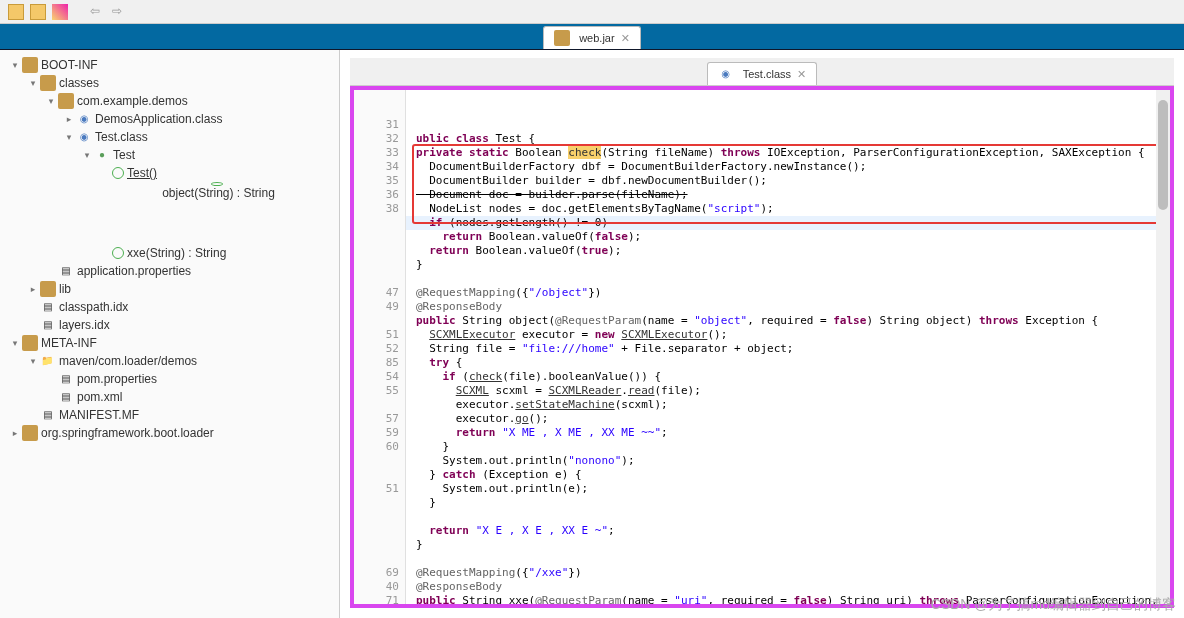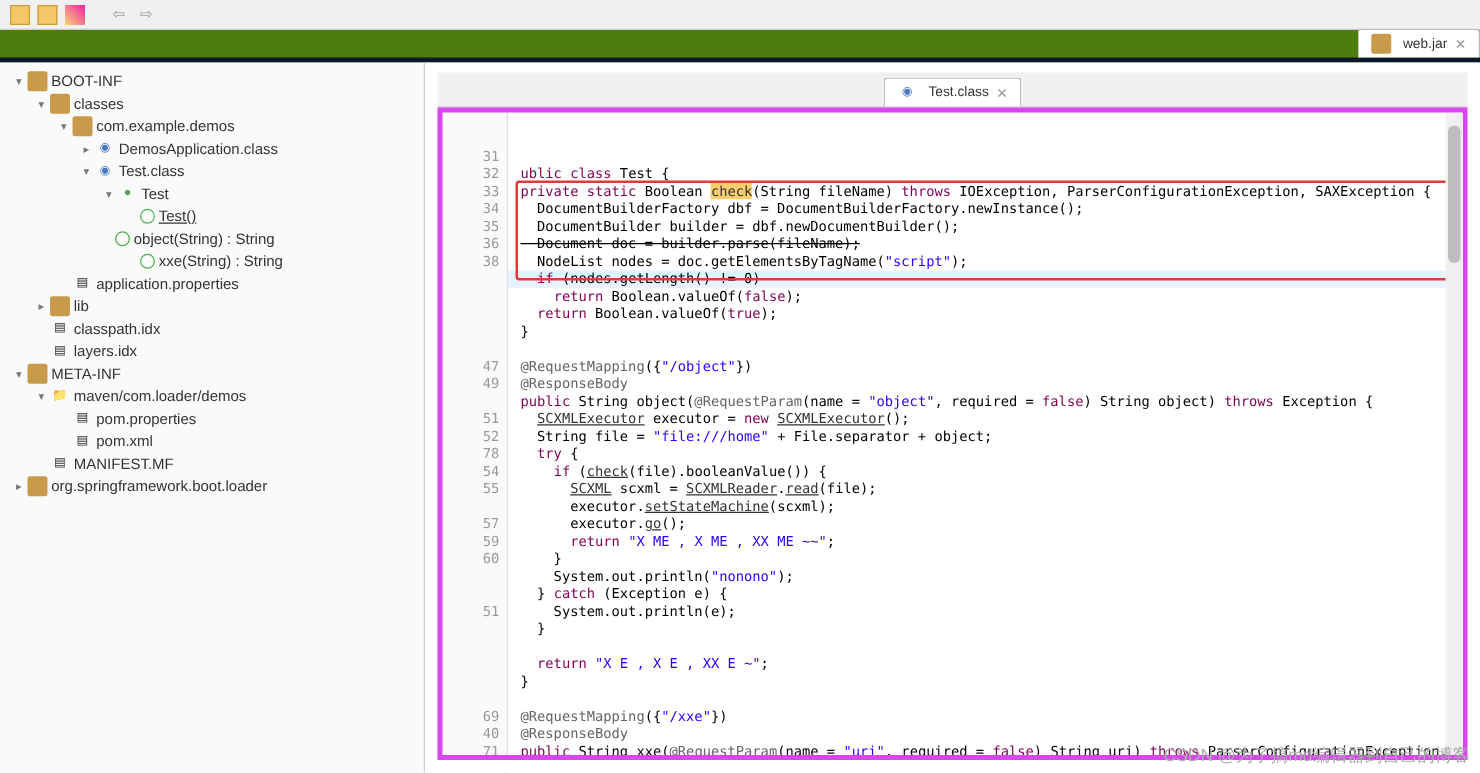--- a/index.html
+++ b/index.html
@@ -1,31 +1,31 @@
 <!DOCTYPE html>
 <html><head>
 <meta charset="utf-8">
 <style>
 * { margin:0; padding:0; box-sizing:border-box; }
 body { font-family: -apple-system, "Segoe UI", sans-serif; font-size:12px; background:#f5f5f5; color:#333; width:1184px; height:618px; overflow:hidden; }
 .toolbar { height:24px; background:#f0f0f0; border-bottom:1px solid #ccc; padding:2px 8px; display:flex; gap:6px; align-items:center; }
 .tb-icon { width:16px; height:16px; display:inline-block; }
-.tab-strip { height:26px; background:#4d7c0f; display:flex; align-items:end; justify-content:flex-end; border-bottom:4px solid #0f172a; }
+.tab-strip { height:26px; background:#0369a1; display:flex; align-items:end; justify-content:center; border-bottom:1px solid #0f172a; }
 .tab { background:#fff; border:1px solid #bbb; border-bottom:none; padding:3px 10px; border-radius:3px 3px 0 0; display:flex; gap:6px; align-items:center; font-size:11px; }
 .tab .close { color:#999; cursor:pointer; }
 .main { display:flex; height:calc(100% - 50px); }
 .sidebar { width:340px; background:#fafafa; border-right:1px solid #ccc; overflow:auto; padding:6px 0; }
 .content { flex:1; display:flex; flex-direction:column; background:#fff; }
 .editor-tabs { height:28px; display:flex; align-items:end; justify-content:center; background:#f0f0f0; border-bottom:1px solid #ccc; margin:8px 10px 0 10px; }
 .editor-body { flex:1; overflow:auto; margin:0 10px 10px 10px; border:4px solid #d946ef; position:relative; }
 .gutter { position:absolute; left:0; top:0; width:52px; background:#fafafa; border-right:1px solid #e0e0e0; font-family: Monaco, Consolas, monospace; font-size:11px; color:#999; text-align:right; padding-right:6px; }
 .line-no { height:14px; line-height:14px; display:block; position:relative; }
 .code { margin-left:52px; font-family: Monaco, Consolas, monospace; font-size:11px; line-height:14px; white-space:pre; padding-top:0; position:relative; }
 .code-line { height:14px; display:block; padding-left:10px; }
-.k { color:#7f0055; font-weight:normal; }
+.k { color:#7f0055; font-weight:bold; }
 .s { color:#2a00ff; }
 .ann { color:#646464; }
 .t { color:#000; }
 .u { text-decoration: underline; }
 .hl { background:#f8d06b; }
 .cur-line { background:#e8f2fe; }
 .redbox { position:absolute; border:2px solid #e53935; border-radius:3px; pointer-events:none; }
 .tree-row { display:flex; align-items:center; height:18px; padding-left:4px; cursor:pointer; }
 .tree-row.sel { background:#1570d1; color:#fff; }
 .twisty { width:14px; text-align:center; color:#777; font-size:9px; }
@@ -89,26 +89,26 @@
       <div class="tree-row" style="padding-left: 80px;">
         <span class="twisty">▾</span>
         <span class="ticon" style="color: rgb(90, 158, 90);">●</span>
         <span>Test</span>
       </div>
       <div class="tree-row" style="padding-left: 98px; text-decoration: underline;">
         <span class="twisty"></span>
         <span class="ticon i-method pub"></span>
         <span>Test()</span>
       </div>
-      <div class="tree-row" style="padding-left: 78px;">
+      <div class="tree-row" style="padding-left: 98px; flex-direction: column;">
         <span class="twisty"></span>
         <span class="ticon i-method pub"></span>
         <span>object(String) : String</span>
       </div>
-      <div class="tree-row" style="padding-left: 98px;">
+      <div class="tree-row" style="padding-left: 98px; margin-top: 44px;">
         <span class="twisty"></span>
         <span class="ticon i-method pub"></span>
         <span>xxe(String) : String</span>
       </div>
       <div class="tree-row" style="padding-left: 44px;">
         <span class="twisty"></span>
         <span class="ticon">▤</span>
         <span>application.properties</span>
       </div>
       <div class="tree-row" style="padding-left: 26px;">
@@ -179,21 +179,21 @@
           <span class="line-no"></span>
           <span class="line-no"></span>
           <span class="line-no"></span>
           <span class="line-no"></span>
           <span class="line-no"></span>
           <span class="line-no">47</span>
           <span class="line-no">49</span>
           <span class="line-no"></span>
           <span class="line-no">51</span>
           <span class="line-no">52</span>
-          <span class="line-no">78</span>
+          <span class="line-no">85</span>
           <span class="line-no">54</span>
           <span class="line-no">55</span>
           <span class="line-no"></span>
           <span class="line-no">57</span>
           <span class="line-no">59</span>
           <span class="line-no">60</span>
           <span class="line-no"></span>
           <span class="line-no"></span>
           <span class="line-no">51</span>
           <span class="line-no"></span>

